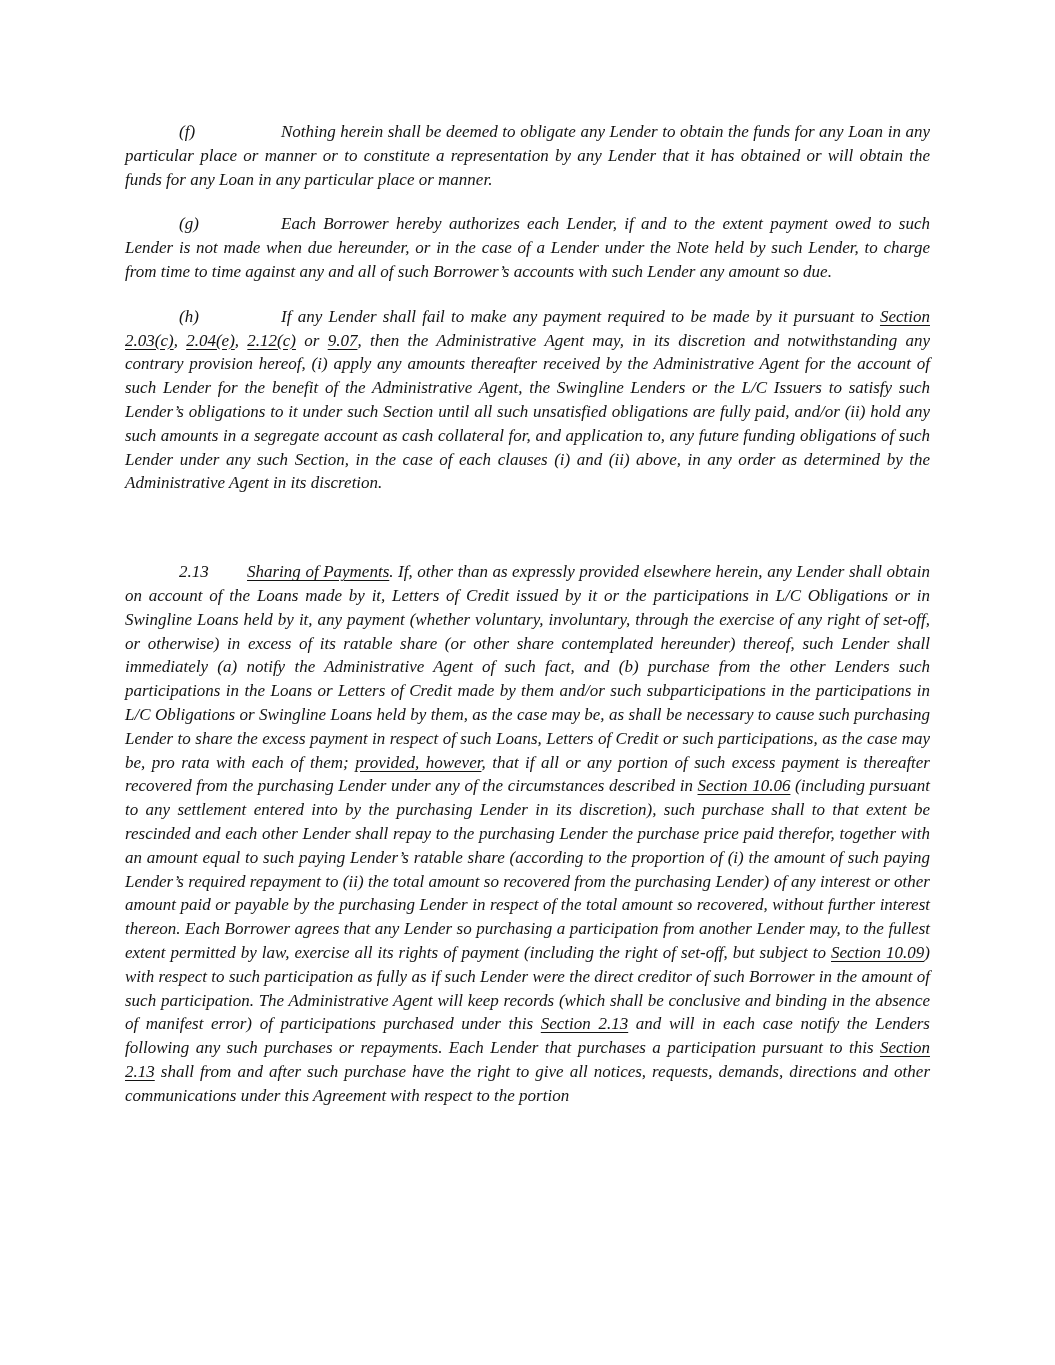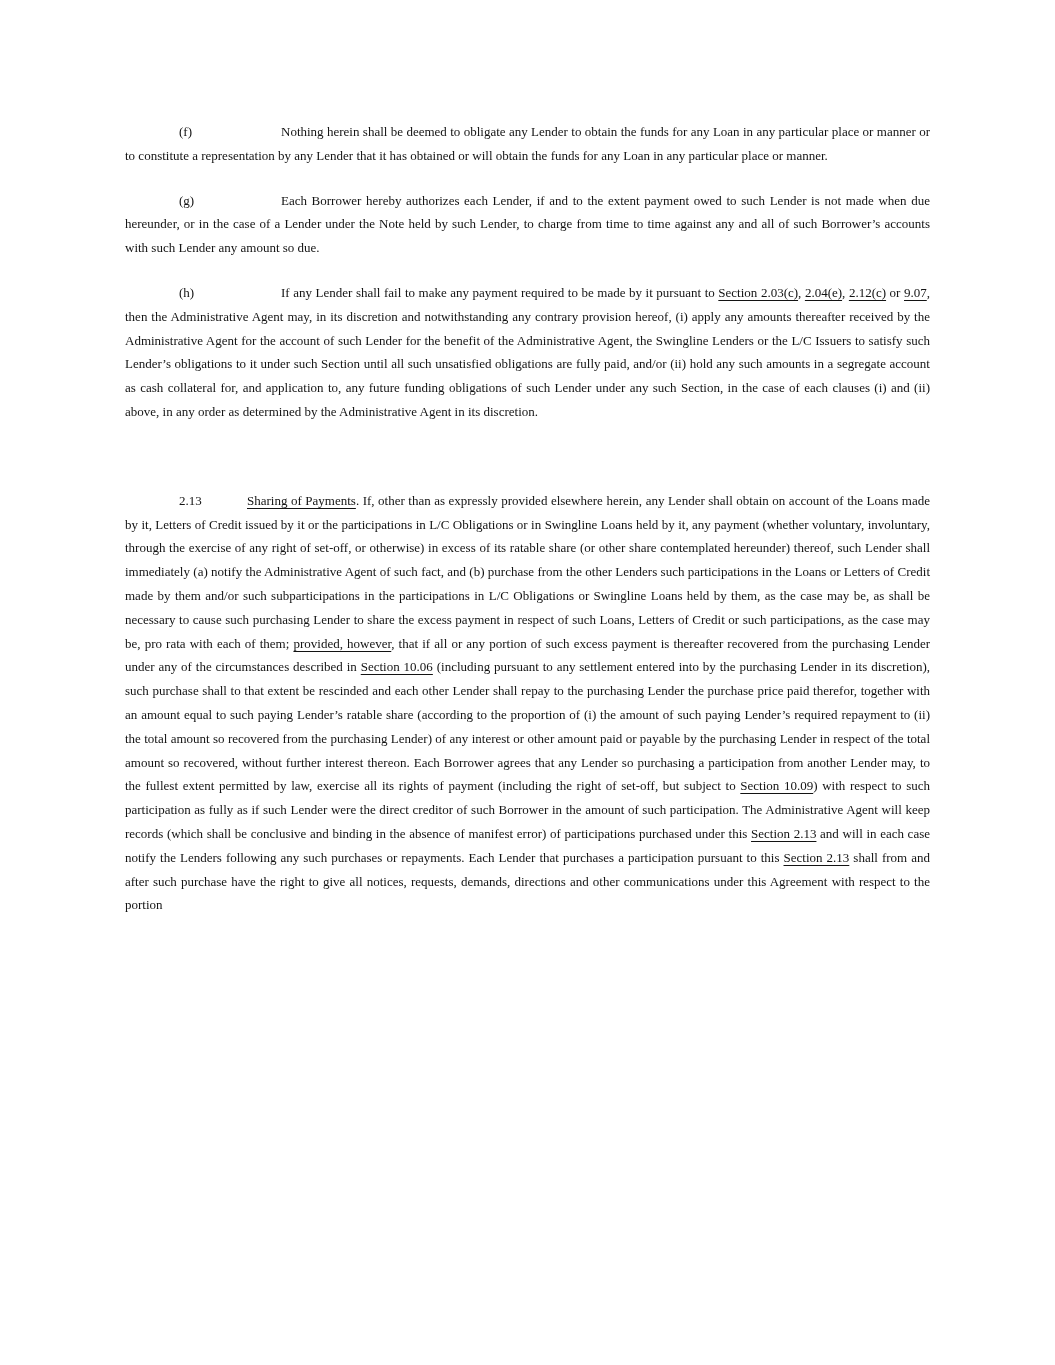--- a/index.html
+++ b/index.html
@@ -7,23 +7,24 @@
     padding: 0;
     background: #ffffff;
   }
   .page {
     position: relative;
     width: 1055px;
     height: 1203px;
     background: #ffffff;
     color: #131313;
     font-family: "Liberation Serif", "DejaVu Serif", serif;
-    font-size: 13px;
+    font-size: 17px;
     line-height: 23.8px;
     overflow: hidden;
+    font-style: italic;
   }
   .content {
     position: absolute;
     left: 125px;
     top: 120px;
     width: 805px;
   }
   .para {
     margin: 0 0 21px 0;
     text-align: justify;

